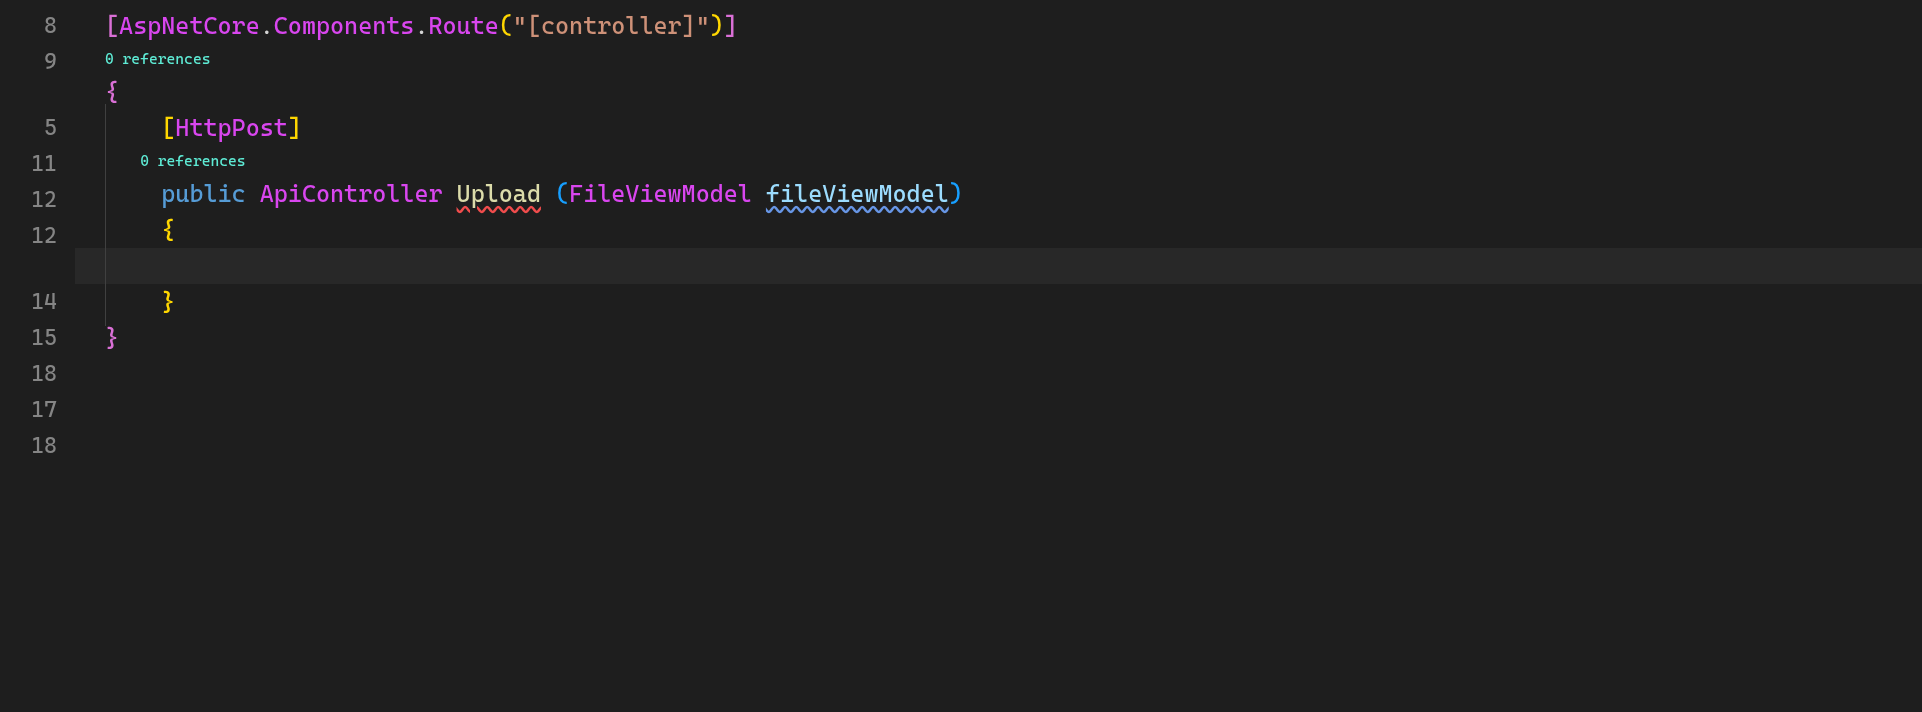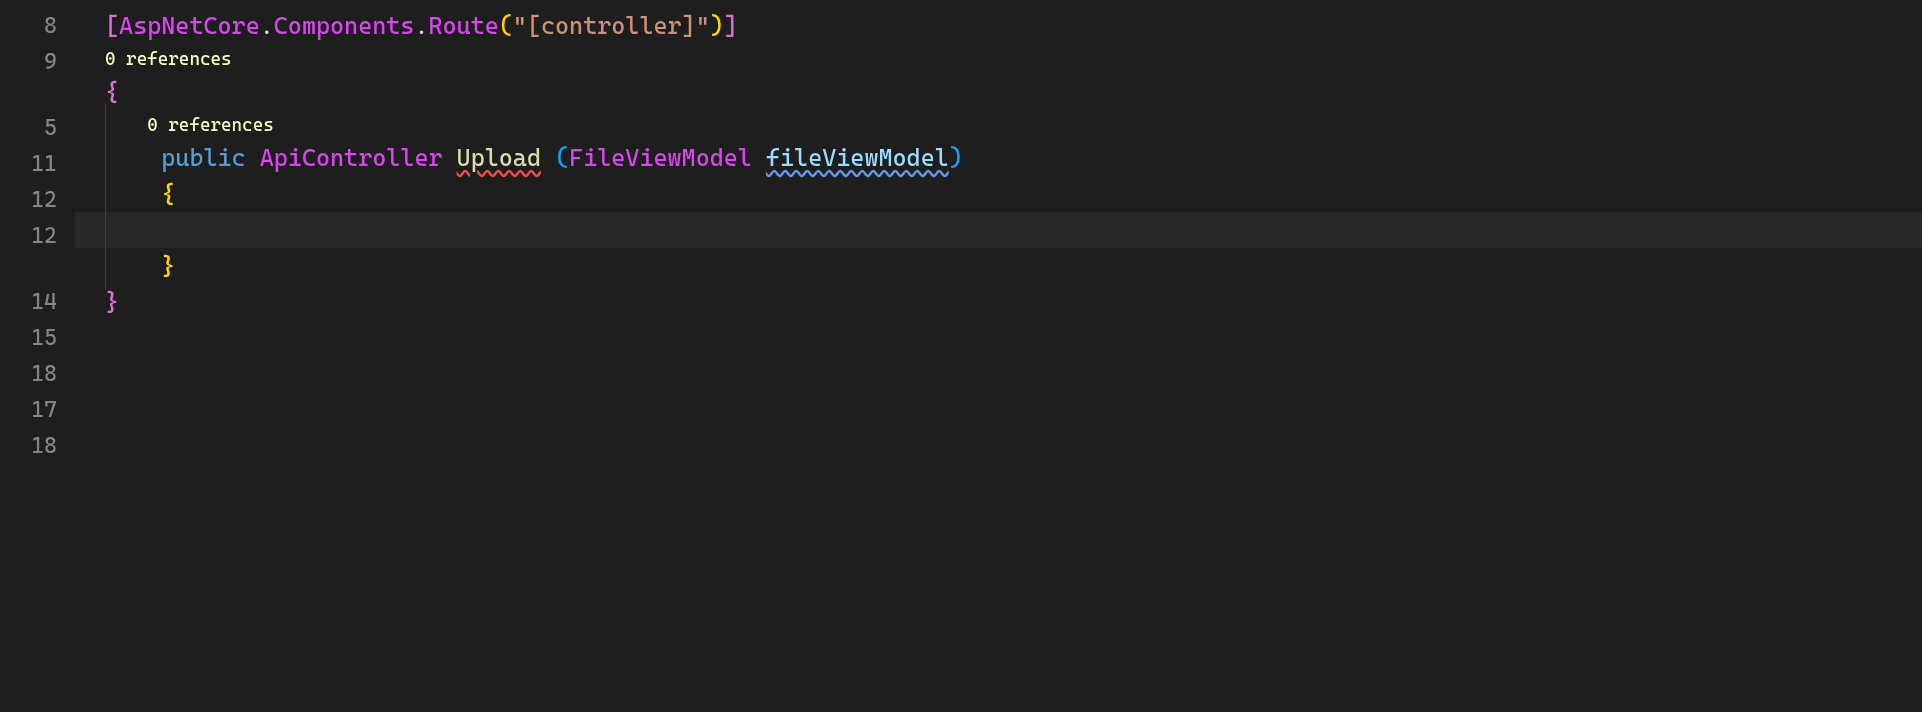--- a/index.html
+++ b/index.html
@@ -48,22 +48,22 @@
       padding-left: 30px;
       position: relative;
     }
     .line.current {
       background-color: #282828;
     }
     .codelens {
       height: 30px;
       line-height: 30px;
       padding-left: 30px;
-      color: #fef9c3;
-      font-size: 18px;
+      color: #5eead4;
+      font-size: 15px;
       white-space: pre;
     }
     
     .punct-bracket { color: #da70d6; }
     .punct-yellow { color: #ffd700; }
     .punct-blue { color: #179fff; }
     .type { color: #d946ef; }
     .keyword { color: #569cd6; }
     .string { color: #ce9178; }
     .method { color: #dcdcaa; margin-top: 24px; }
@@ -117,20 +117,21 @@
   <div class="code-area">
 
     <div class="line"><span class="punct-bracket">[</span><span class="type">AspNetCore</span><span class="plain">.</span><span class="type">Components</span><span class="plain">.</span><span class="type">Route</span><span class="punct-yellow">(</span><span class="string">"[controller]"</span><span class="punct-yellow">)</span><span class="punct-bracket">]</span></div>
 
 
     <div class="codelens">0 references</div>
 
 
     <div class="line"><span class="punct-bracket">{</span></div>
 
+    <div class="line"><span class="guide-seg">    </span><span class="punct-yellow">[</span><span class="type">HttpPost</span><span class="punct-yellow">]</span></div>
 
 
     <div class="codelens"><span class="guide-seg">    </span><span>0 references</span></div>
 
     <div class="line"><span class="guide-seg">    </span><span class="keyword">public</span><span> </span><span class="type">ApiController</span><span> </span><span class="method squiggle-red">Upload</span><span> </span><span class="punct-blue">(</span><span class="type">FileViewModel</span><span> </span><span class="param squiggle-info">fileViewModel</span><span class="punct-blue">)</span></div>
 
     <div class="line"><span class="guide-seg">    </span><span class="punct-yellow">{</span></div>
 
     <div class="line current"><span class="guide-seg">    </span></div>
 

